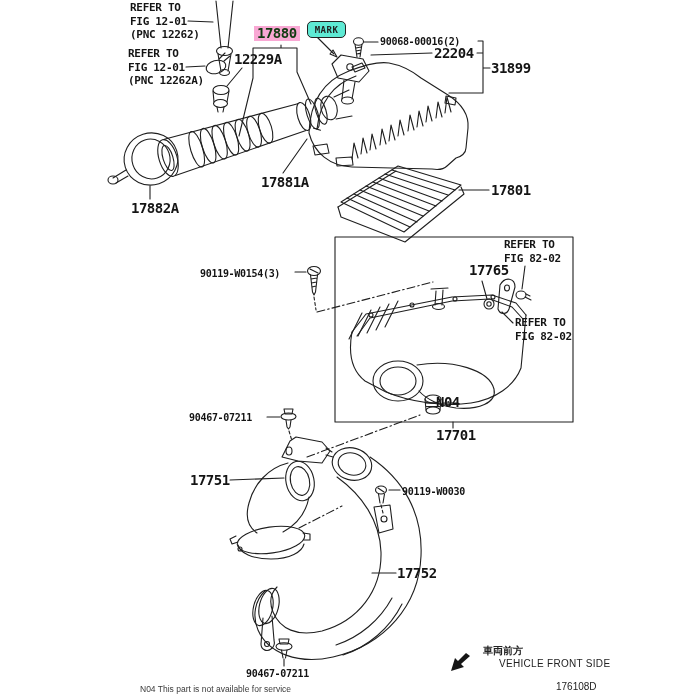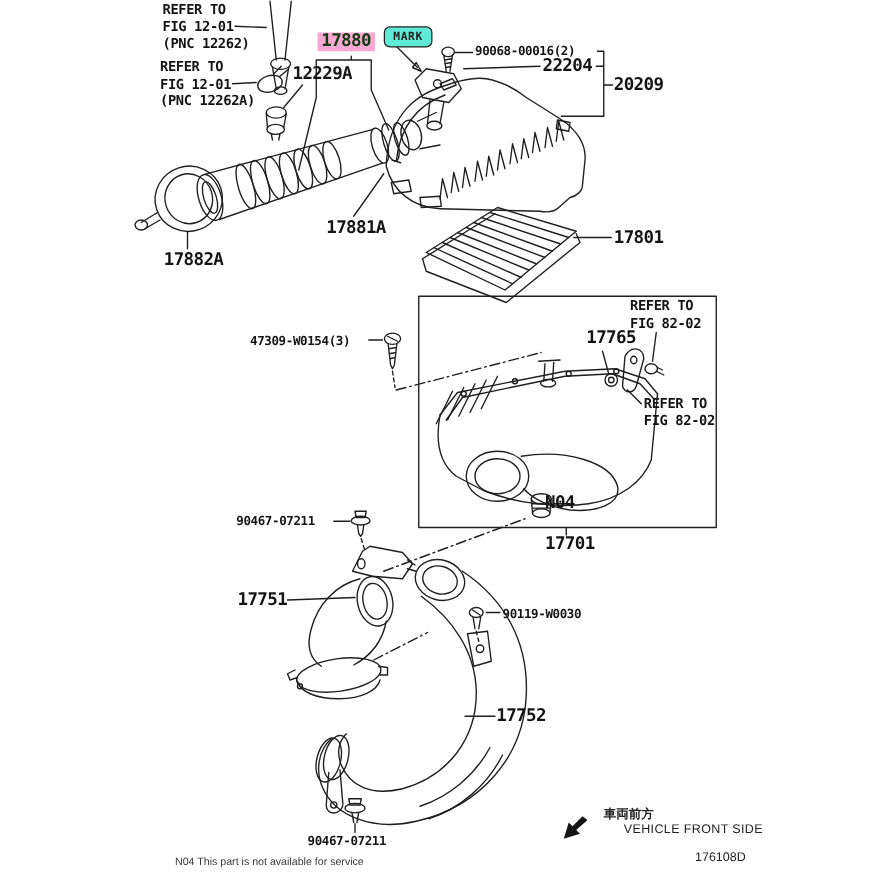--- a/index.html
+++ b/index.html
@@ -242,25 +242,25 @@
   <span>(PNC 12262A)</span>
 </div>
 
 <div class="plabel" style="left:254px;top:26px">
   <span class="hl">17880</span>
 </div>
 <div class="plabel" style="left:234px;top:52px">12229A</div>
 <div class="markbox">MARK</div>
 <div class="plabel sm" style="left:380px;top:34px">90068-00016(2)</div>
 <div class="plabel" style="left:434px;top:46px">22204</div>
-<div class="plabel" style="left:491px;top:61px">20209</div>
+<div class="plabel" style="left:491px;top:61px">31899</div>
 <div class="plabel" style="left:491px;top:183px">17801</div>
 <div class="plabel" style="left:131px;top:201px">17882A</div>
 <div class="plabel" style="left:261px;top:175px">17881A</div>
-<div class="plabel sm" style="left:200px;top:266px">47309-W0154(3)</div>
+<div class="plabel sm" style="left:200px;top:266px">90119-W0154(3)</div>
 
 <div class="refnote" style="left:504px;top:238px">
   <span>REFER TO</span>
   <span>FIG 82-02</span>
 </div>
 <div class="plabel" style="left:469px;top:263px">17765</div>
 <div class="refnote" style="left:515px;top:316px">
   <span>REFER TO</span>
   <span>FIG 82-02</span>
 </div>

